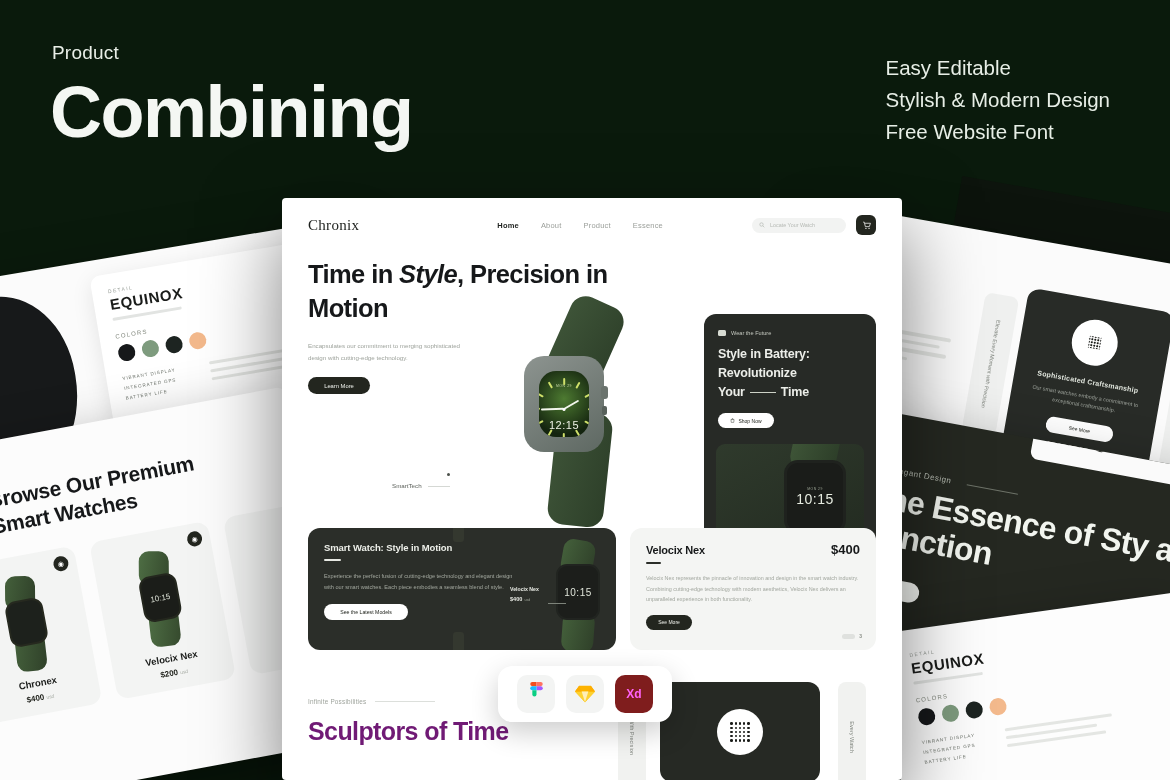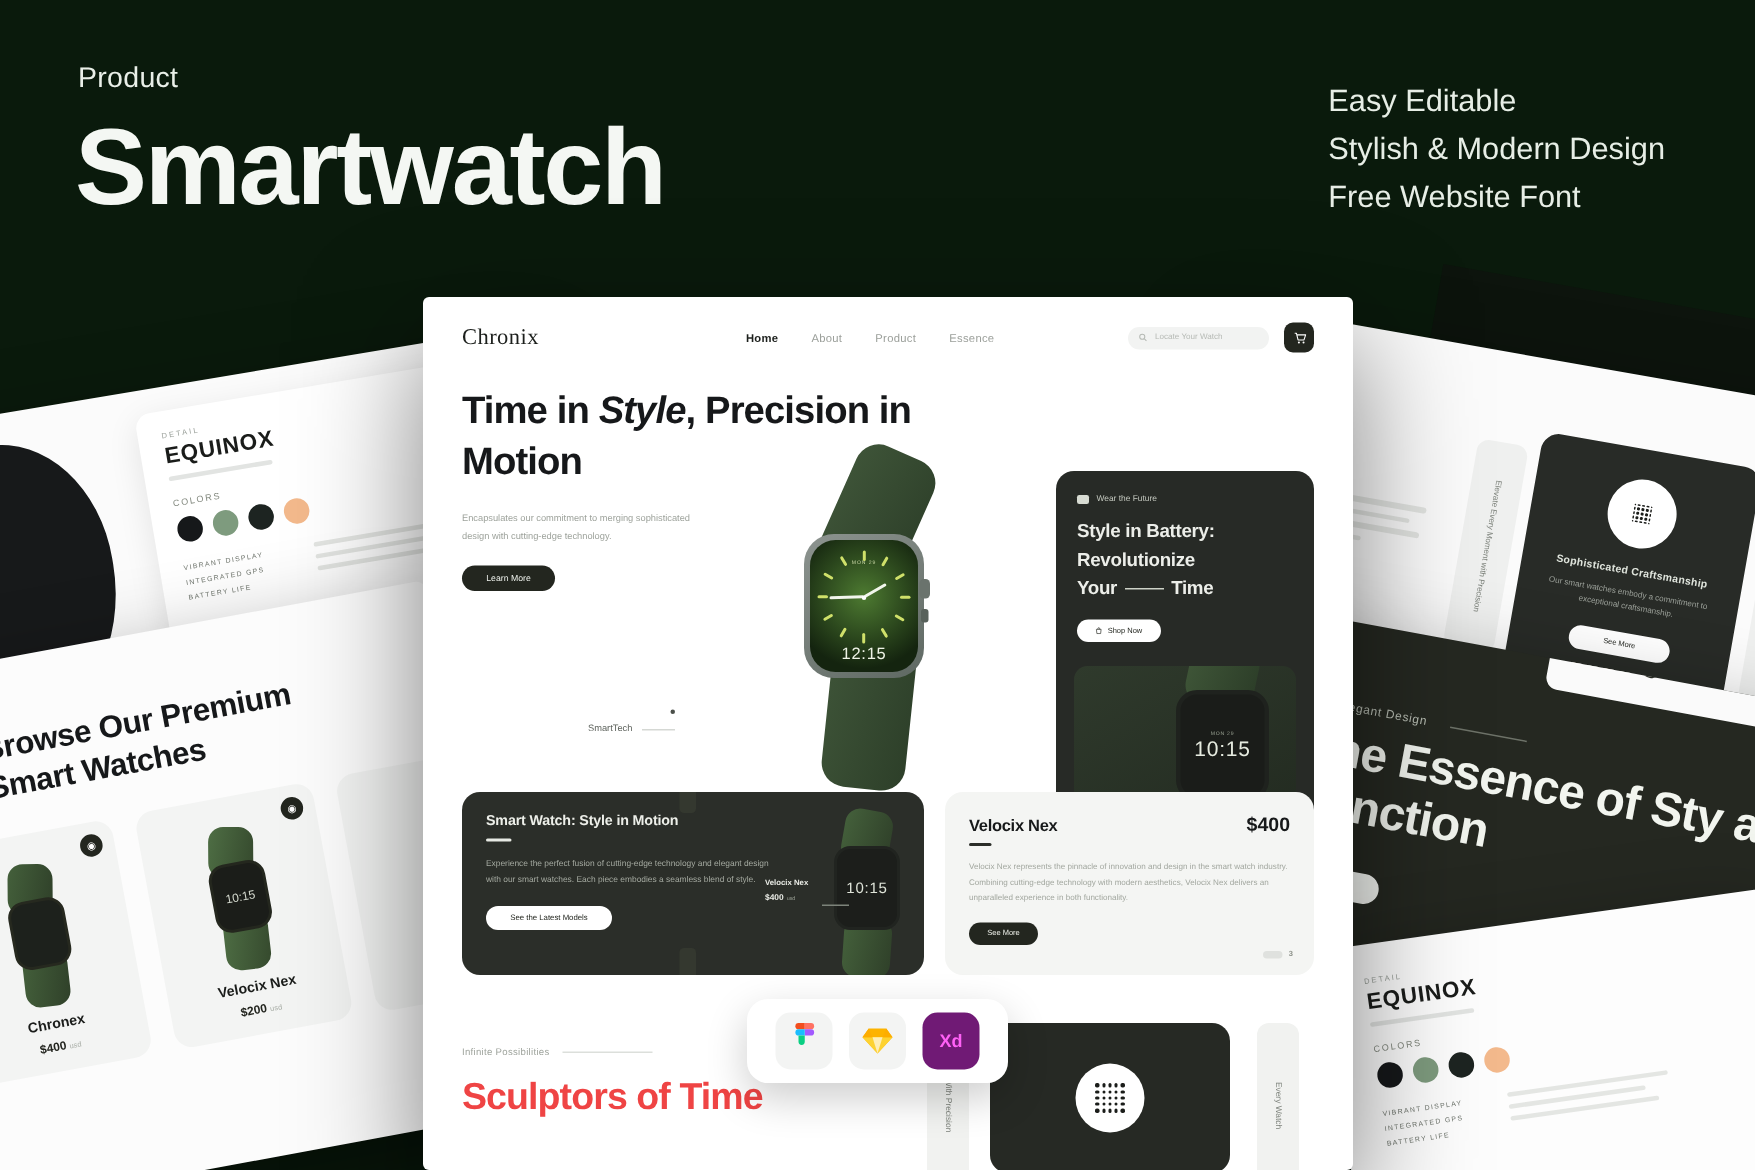--- a/index.html
+++ b/index.html
@@ -195,22 +195,22 @@
 
   
   .watch-hero { position: absolute; left: 196px; top: 52px; width: 210px; height: 212px; }
   .band {
     position: absolute; width: 56px; border-radius: 16px;
     background: linear-gradient(100deg,#3e5438,#2d3f29);
   }
   .band.top { left: 76px; top: -6px; height: 104px; transform: rotate(24deg); }
   .band.bot { left: 74px; top: 108px; height: 114px; transform: rotate(6deg); }
   .case {
-    position: absolute; left: 58px; top: 52px; width: 80px; height: 96px;
-    background: linear-gradient(145deg,#8d9490,#5e6862); border-radius: 20px; padding: 4px;
+    position: absolute; left: 46px; top: 52px; width: 80px; height: 96px;
+    background: linear-gradient(145deg,#8d9490,#5e6862); border-radius: 20px; padding: 15px;
   }
   .face {
     width: 100%; height: 100%; border-radius: 17px;
     background: radial-gradient(circle at 50% 42%, #4d7a31, #14240f 78%);
     position: relative; overflow: hidden;
   }
   .face .tick { position: absolute; left: 50%; top: 7px; width: 1.6px; height: 7px; background: #cfe06a; transform-origin: 50% 31px; border-radius: 1px; }
   .face .hand-h, .face .hand-m { position: absolute; left: 50%; background: #f2f6ec; border-radius: 1px; transform-origin: 50% 100%; }
   .face .hand-h { width: 2px; height: 17px; top: 21px; transform: translateX(-50%) rotate(60deg); }
   .face .hand-m { width: 1.6px; height: 23px; top: 15px; transform: translateX(-50%) rotate(-92deg); }
@@ -294,55 +294,55 @@
     color: #eef0ea; font-size: 5px; display: flex; align-items: center; justify-content: center;
   }
   .lc-pager { position: absolute; right: 14px; bottom: 11px; display: flex; align-items: center; gap: 4px; }
   .lc-pager i { width: 13px; height: 5px; background: #dfe1de; border-radius: 3px; display: block; }
   .lc-pager b { font-size: 5px; color: #8d928a; }
 
   
   .sect3 { position: absolute; left: 26px; right: 0; top: 500px; }
   .sect3 .kick { font-size: 6.4px; color: #9fa49d; letter-spacing: .2px; display: flex; align-items: center; gap: 9px; }
   .sect3 .kick::after { content:""; width: 60px; height: 1px; background: #dcdfdb; display: block; }
-  .sect3 h2 { font-size: 25px; font-weight: 600; color: #ef4444; margin-top: 12px; letter-spacing: -.6px; }
+  .sect3 h2 { font-size: 25px; font-weight: 600; color: #701a75; margin-top: 12px; letter-spacing: -.6px; }
   .vert-pill {
     position: absolute; left: 310px; top: -16px; width: 28px; height: 110px;
     background: #f1f2f0; border-radius: 8px; display: flex; align-items: center; justify-content: center;
   }
   .vert-pill span { transform: rotate(90deg); white-space: nowrap; font-size: 5.6px; color: #7f847d; }
   .dark-round {
     position: absolute; left: 352px; top: -16px; width: 160px; height: 100px;
     background: #262924; border-radius: 12px; display: flex; align-items: center; justify-content: center;
   }
   .dark-round .circ { width: 46px; height: 46px; border-radius: 50%; background: #fff; display:flex; align-items:center; justify-content:center; }
   .vert-pill2 { position: absolute; left: 530px; top: -16px; width: 28px; height: 110px; background: #f1f2f0; border-radius: 8px; display:flex; align-items:center; justify-content:center; }
   .vert-pill2 span { transform: rotate(90deg); white-space: nowrap; font-size: 5.6px; color: #7f847d; }
 
   
   .chips {
     position: absolute; left: 498px; top: 666px; width: 174px; height: 56px;
     background: #fff; border-radius: 14px; box-shadow: 0 10px 28px rgba(0,0,0,.20);
     display: flex; align-items: center; justify-content: center; gap: 11px; z-index: 40;
   }
   .chip { width: 38px; height: 38px; border-radius: 10px; background: #f3f4f3; display: flex; align-items: center; justify-content: center; }
-  .chip.xd { background: #701a75; }
+  .chip.xd { background: #7f1d1d; }
 
   .dots { display: grid; grid-template-columns: repeat(5, 2.4px); gap: 1.8px; }
   .dots i { width: 2.4px; height: 2.4px; background: #1b1d1a; border-radius: 50%; display: block; }
   .dots.sm { grid-template-columns: repeat(5, 1.6px); gap: 1.2px; }
   .dots.sm i { width: 1.6px; height: 1.6px; }
 </style>
 </head>
 <body>
 
 <div class="stage">
 
   <div class="promo-kicker">Product</div>
-  <div class="promo-title">Smartwatch</div>
+  <div class="promo-title">Combining</div>
   <div class="promo-features">
     <div>Easy Editable</div>
     <div>Stylish &amp; Modern Design</div>
     <div>Free Website Font</div>
   </div>
 
   <div class="mock right-dark-corner"></div>
 
   <div class="mock left-a shadow-lg">
     <div class="dark-blob"></div>

